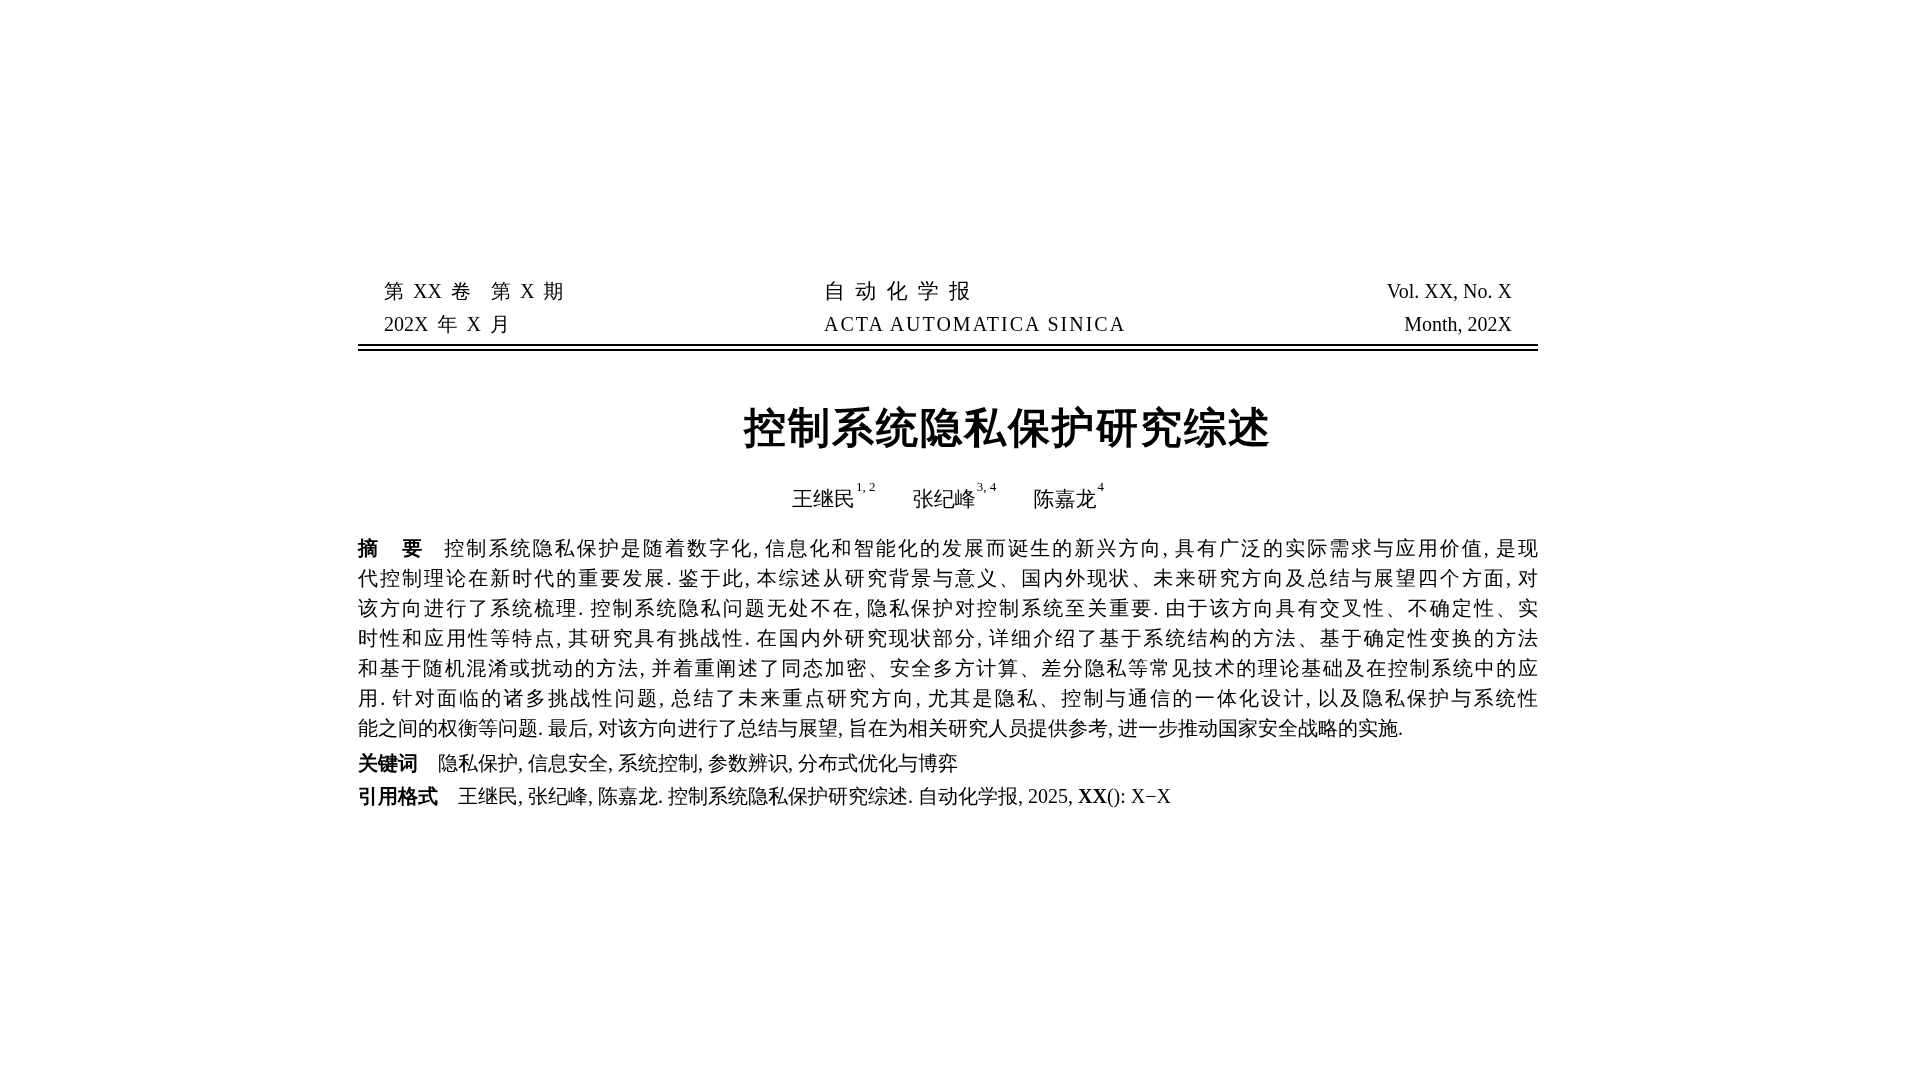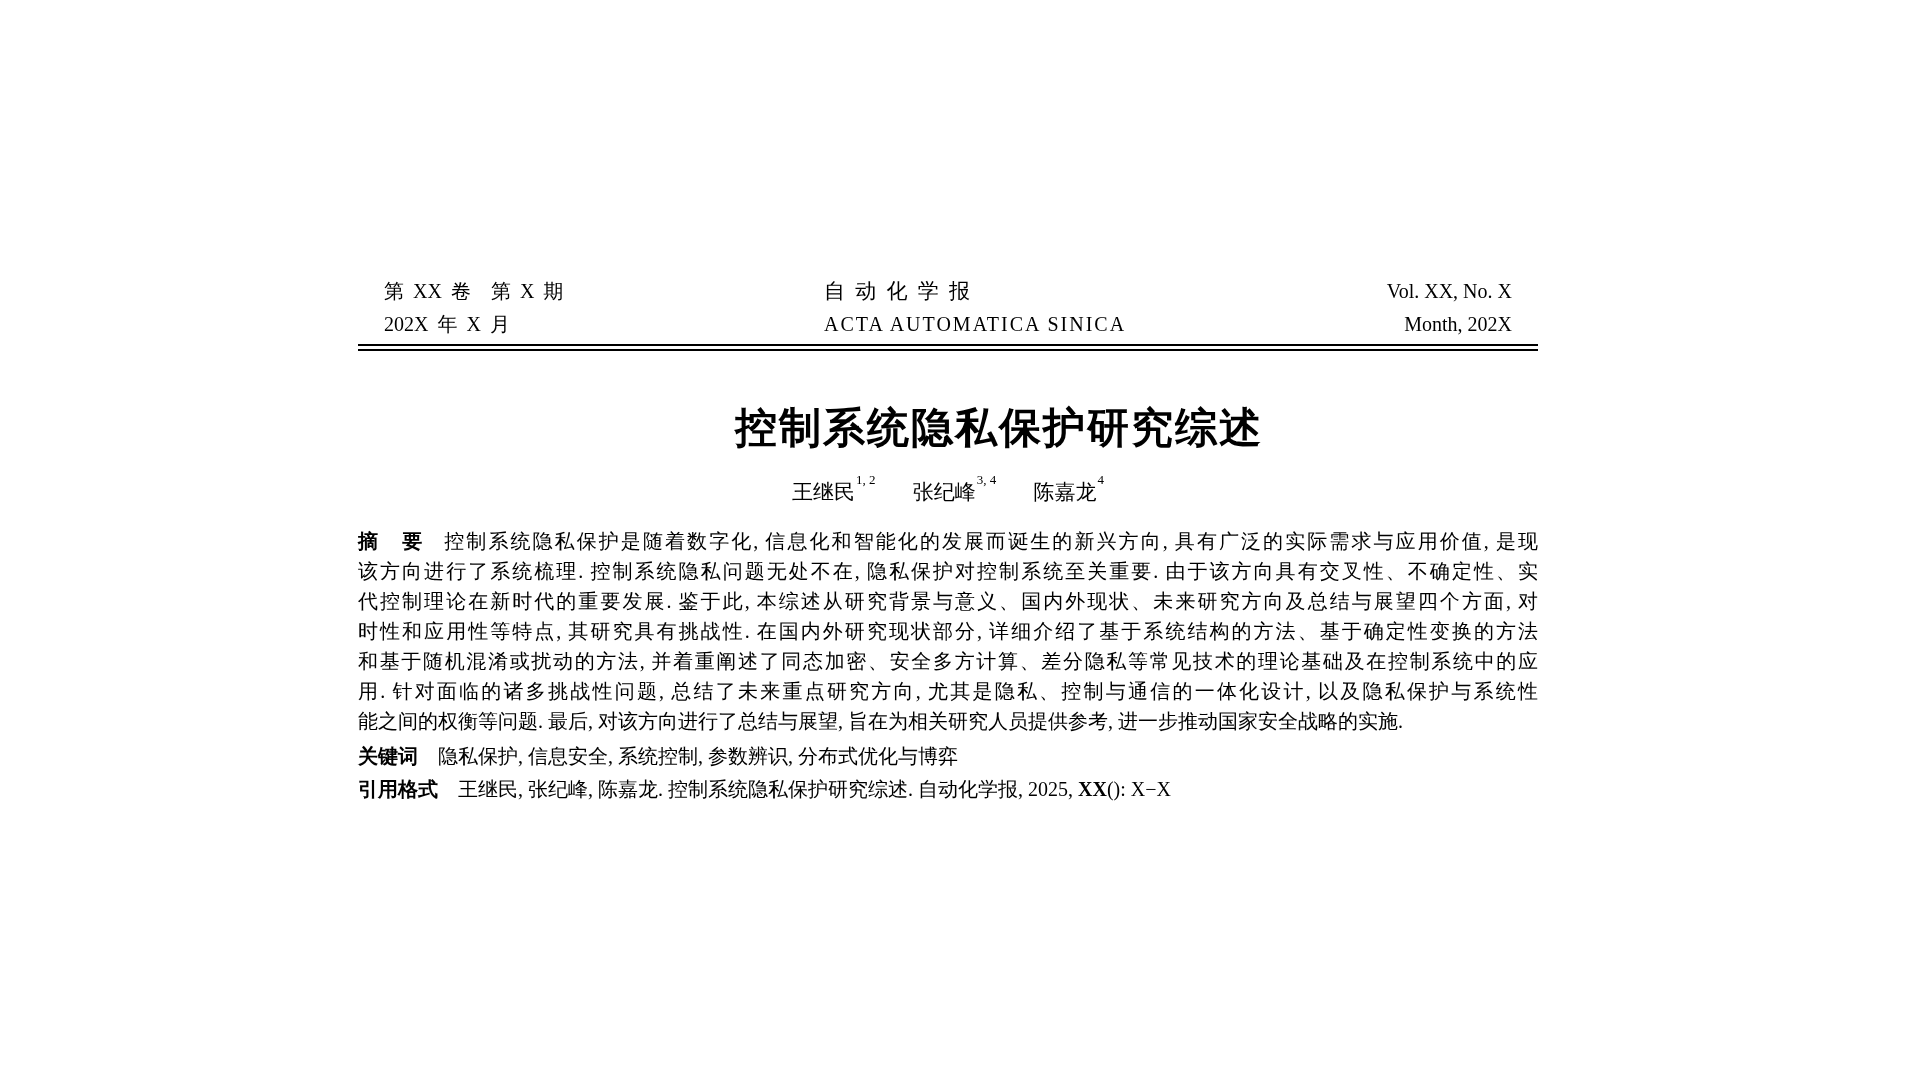--- a/index.html
+++ b/index.html
@@ -16,25 +16,25 @@
   .mh-left{text-align:left;padding-left:26px;word-spacing:4px;}
   .mh-center{text-align:left;}
   .mh-right{text-align:right;padding-right:26px;}
   .cn-journal{word-spacing:5px;font-size:21px;}
   .en-journal{letter-spacing:2px;font-size:20px;}
 
   .double-rule{margin-top:3px;height:3px;border-top:2px solid #000;border-bottom:2px solid #000;}
 
   
   .paper-title{
-    margin:54px 0 0 0;position:relative;left:51px;
+    margin:54px 0 0 0;position:relative;left:60px;
     text-align:center;font-family:"Liberation Sans","DejaVu Sans",sans-serif;
     font-weight:700;font-size:42px;line-height:46px;letter-spacing:2px;
   }
-  .authors{margin-top:28px;text-align:center;font-size:21px;line-height:26px;}
+  .authors{margin-top:35px;text-align:center;font-size:21px;line-height:26px;}
   .author{white-space:nowrap;}
   .author + .author{margin-left:32px;}
   .author sup{font-size:13px;position:relative;top:-7px;margin-left:1px;line-height:0;}
 
   
   .abstract{margin-top:21px;font-size:20px;line-height:30px;}
   .abs-line{text-align:justify;text-align-last:justify;text-justify:inter-character;}
   .abs-line.last{text-align-last:auto;}
   .blk-label{
     font-family:"Liberation Sans","DejaVu Sans",sans-serif;
@@ -76,22 +76,22 @@
     <h1 class="paper-title">控制系统隐私保护研究综述</h1>
 
     <div class="authors">
       <span class="author"><span>王继民</span><sup>1, 2</sup></span>
       <span class="author"><span>张纪峰</span><sup>3, 4</sup></span>
       <span class="author"><span>陈嘉龙</span><sup>4</sup></span>
     </div>
 
     <div class="abstract">
       <div class="abs-line"><span class="blk-label">摘　要</span><span>控制系统隐私保护是随着数字化, 信息化和智能化的发展而诞生的新兴方向, 具有广泛的实际需求与应用价值, 是现</span></div>
+      <div class="abs-line">代控制理论在新时代的重要发展. 鉴于此, 本综述从研究背景与意义、国内外现状、未来研究方向及总结与展望四个方面, 对</div>
       <div class="abs-line">该方向进行了系统梳理. 控制系统隐私问题无处不在, 隐私保护对控制系统至关重要. 由于该方向具有交叉性、不确定性、实</div>
-      <div class="abs-line">代控制理论在新时代的重要发展. 鉴于此, 本综述从研究背景与意义、国内外现状、未来研究方向及总结与展望四个方面, 对</div>
       <div class="abs-line">时性和应用性等特点, 其研究具有挑战性. 在国内外研究现状部分, 详细介绍了基于系统结构的方法、基于确定性变换的方法</div>
       <div class="abs-line">和基于随机混淆或扰动的方法, 并着重阐述了同态加密、安全多方计算、差分隐私等常见技术的理论基础及在控制系统中的应</div>
       <div class="abs-line">用. 针对面临的诸多挑战性问题, 总结了未来重点研究方向, 尤其是隐私、控制与通信的一体化设计, 以及隐私保护与系统性</div>
       <div class="abs-line last">能之间的权衡等问题. 最后, 对该方向进行了总结与展望, 旨在为相关研究人员提供参考, 进一步推动国家安全战略的实施.</div>
     </div>
 
     <div class="meta keywords">
       <span class="blk-label">关键词</span><span>隐私保护, 信息安全, 系统控制, 参数辨识, 分布式优化与博弈</span>
     </div>
 

